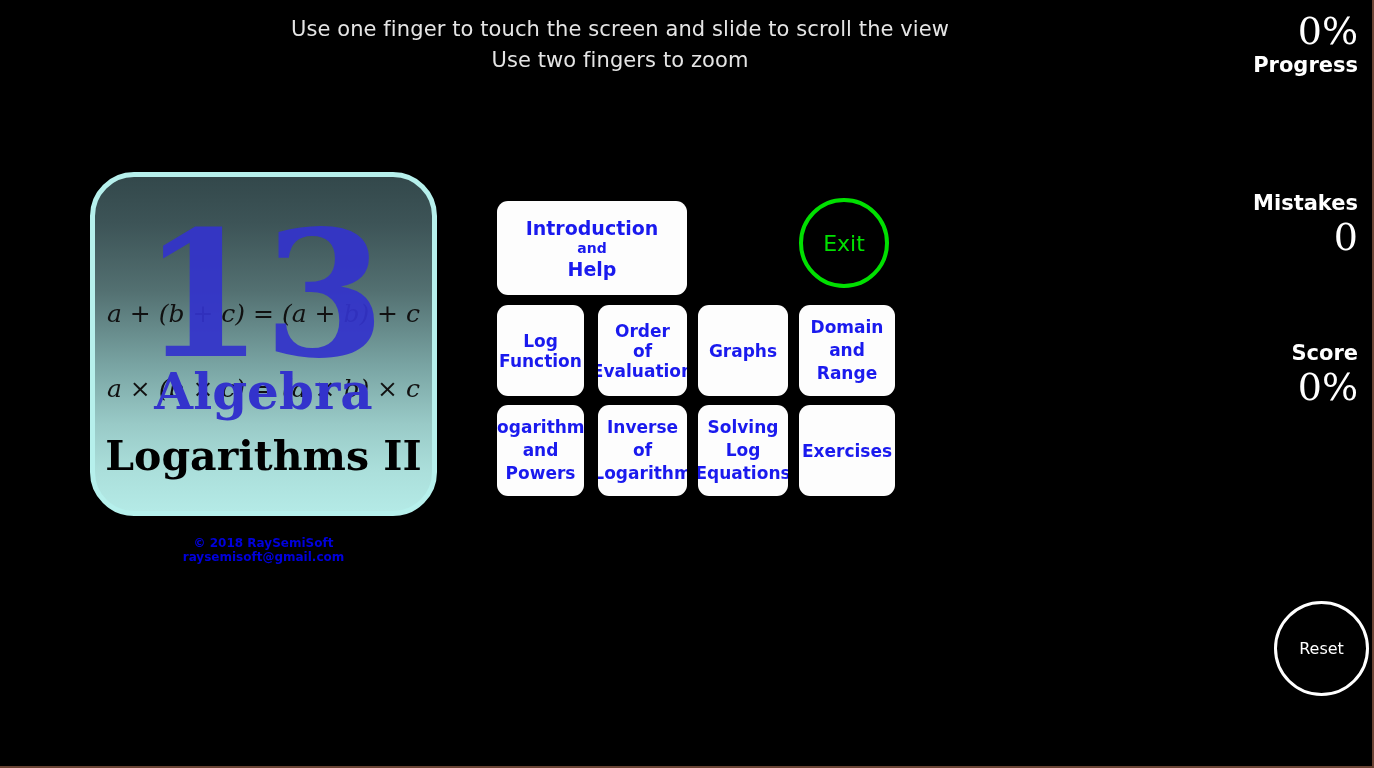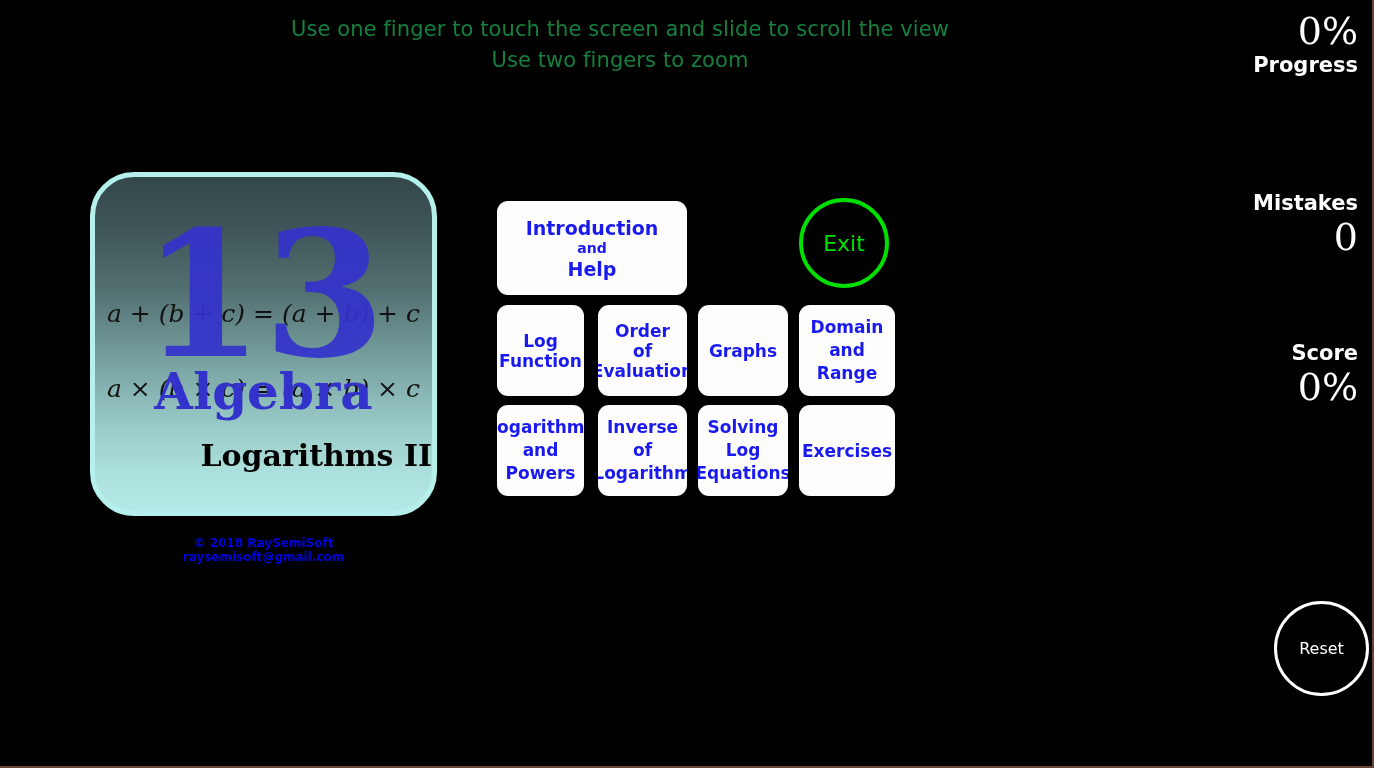--- a/index.html
+++ b/index.html
@@ -24,21 +24,21 @@
     overflow: hidden;
   }
 
   
   .instructions {
     position: absolute;
     top: 14px;
     left: 0;
     width: 1240px;
     text-align: center;
-    color: #15803d;
+    color: #e5e5e5;
     font-family: "DejaVu Sans", sans-serif;
     font-size: 21px;
     line-height: 31px;
     font-weight: 400;
     letter-spacing: 0.1px;
   }
   .instructions div { white-space: nowrap; }
 
   
   .stats-rail {
@@ -151,24 +151,24 @@
     font-weight: bold;
     font-size: 50px;
     line-height: 58px;
     color: #3333cc;
   }
   .cover-title {
     position: absolute;
     left: 0;
     right: 0;
     top: 255px;
-    text-align: right;
-    font-family: "DejaVu Serif", serif;
-    font-weight: bold;
-    font-size: 30px;
+    text-align: center;
+    font-family: "DejaVu Serif", serif;
+    font-weight: bold;
+    font-size: 41px;
     line-height: 48px;
     color: #000000;
   }
   .copyright {
     width: 347px;
     text-align: center;
     margin-top: 20px;
     font-family: "DejaVu Sans", sans-serif;
     font-weight: bold;
     font-size: 12px;

